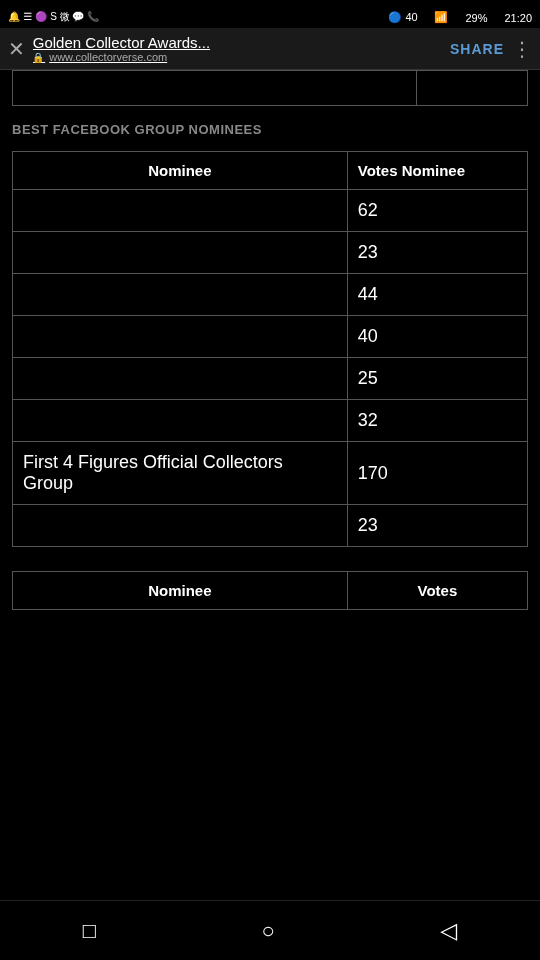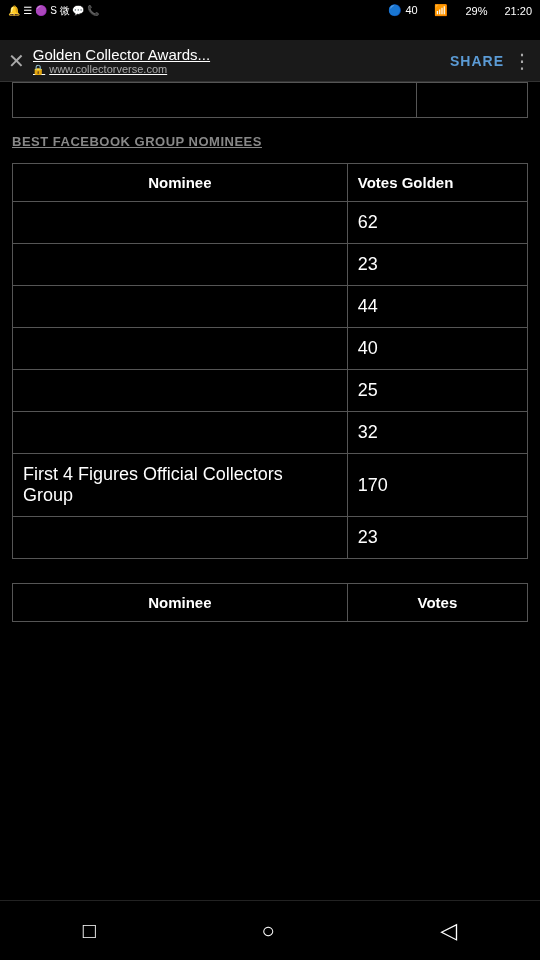--- a/index.html
+++ b/index.html
@@ -12,23 +12,23 @@
       font-family: Arial, sans-serif;
       color: #fff;
       font-size: 15px;
     }
 
     
     .status-bar {
       background: #000;
       display: flex;
       justify-content: space-between;
-      align-items: flex-start;
+      align-items: flex-end;
       padding: 4px 8px;
-      height: 40px;
+      height: 28px;
     }
     .status-left {
       display: flex;
       align-items: center;
       gap: 4px;
       font-size: 11px;
     }
     .status-right {
       display: flex;
       align-items: center;
@@ -109,21 +109,20 @@
     }
 
     
     .section-heading {
       color: #888;
       font-size: 13px;
       font-weight: bold;
       letter-spacing: 0.5px;
       margin-bottom: 14px;
       text-transform: uppercase;
-      text-decoration: underline;
     }
 
     
     .data-table {
       width: 100%;
       border-collapse: collapse;
       border: 1px solid #555;
       margin-bottom: 24px;
     }
     .data-table th,
@@ -233,21 +232,21 @@
     <div class="top-fragment-left"></div>
     <div class="top-fragment-right"></div>
   </div>
 
   <div class="section-heading">BEST FACEBOOK GROUP NOMINEES</div>
 
   <table class="data-table">
     <thead>
       <tr>
         <th class="col-nominee">Nominee</th>
-        <th class="col-votes">Votes Golden</th>
+        <th class="col-votes">Votes Nominee</th>
       </tr>
     </thead>
     <tbody id="facebook-table-body">
     <tr>
           <td></td>
           <td>62</td>
         </tr>
         <tr>
           <td></td>
           <td>23</td>

